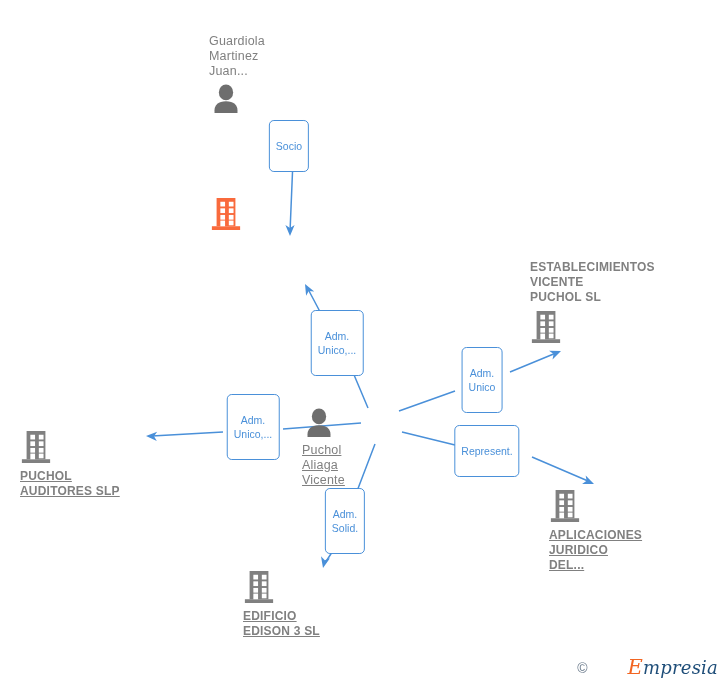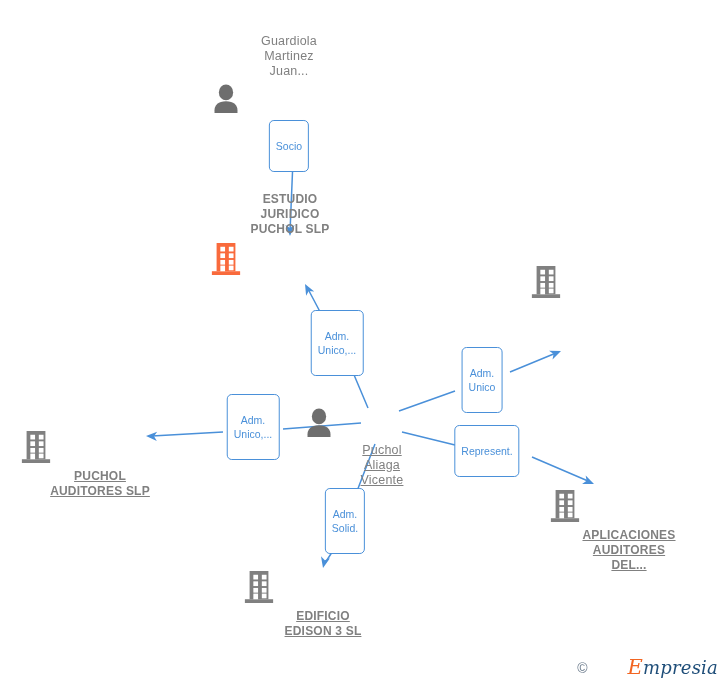--- a/index.html
+++ b/index.html
@@ -25,21 +25,20 @@
     width: 728px;
     height: 685px;
     pointer-events: none;
   }
 
   
   .node {
     position: absolute;
     width: 160px;
     margin-left: -80px;
-    text-align: center;
     line-height: 15px;
   }
   .node .label {
     color: #808080;
     font-size: 12px;
     letter-spacing: .2px;
     white-space: pre-line;
   }
   .node.company .label {
     font-weight: bold;
@@ -134,41 +133,41 @@
 Martinez
 Juan...</div>
         <span class="glyph">
           <svg viewBox="0 0 34 34" width="34" height="32" class="person-ico">
             <ellipse cx="17" cy="10" rx="7.6" ry="8.4" fill="#6e6e6e"></ellipse>
             <path d="M17 19.5 c-8.2 0 -12.2 4.2 -12.2 9.4 V32 h24.4 v-3.1 c0 -5.2 -4 -9.4 -12.2 -9.4 z" fill="#6e6e6e"></path>
           </svg>
         </span>
       </div>
       <div class="node company above" style="left: 290px; top: 192px;">
-        <div class="label">ESTUDIO
-JURIDICO
-PUCHOL  SLP</div>
         <span class="glyph">
           <svg viewBox="0 0 34 38" width="32" height="36" class="bldg">
             <g fill="#f96a3c">
               <path d="M7 2 h20 v30 h-20 z"></path>
               <rect x="2" y="32" width="30" height="4"></rect>
               <rect x="11" y="6" width="5" height="5" fill="#ffffff"></rect>
               <rect x="20" y="6" width="5" height="5" fill="#ffffff"></rect>
               <rect x="11" y="13" width="5" height="5" fill="#ffffff"></rect>
               <rect x="20" y="13" width="5" height="5" fill="#ffffff"></rect>
               <rect x="11" y="20" width="5" height="5" fill="#ffffff"></rect>
               <rect x="20" y="20" width="5" height="5" fill="#ffffff"></rect>
               <rect x="11" y="26" width="5" height="6" fill="#ffffff"></rect>
               <rect x="20" y="26" width="5" height="5" fill="#ffffff"></rect>
             </g>
           </svg>
         </span>
       </div>
       <div class="node company above" style="left: 610px; top: 260px;">
+        <div class="label">ESTABLECIMIENTOS
+VICENTE
+PUCHOL SL</div>
         <span class="glyph">
           <svg viewBox="0 0 34 38" width="32" height="36" class="bldg">
             <g fill="#808080">
               <path d="M7 2 h20 v30 h-20 z"></path>
               <rect x="2" y="32" width="30" height="4"></rect>
               <rect x="11" y="6" width="5" height="5" fill="#ffffff"></rect>
               <rect x="20" y="6" width="5" height="5" fill="#ffffff"></rect>
               <rect x="11" y="13" width="5" height="5" fill="#ffffff"></rect>
               <rect x="20" y="13" width="5" height="5" fill="#ffffff"></rect>
               <rect x="11" y="20" width="5" height="5" fill="#ffffff"></rect>
@@ -221,21 +220,21 @@
               <rect x="11" y="13" width="5" height="5" fill="#ffffff"></rect>
               <rect x="20" y="13" width="5" height="5" fill="#ffffff"></rect>
               <rect x="11" y="20" width="5" height="5" fill="#ffffff"></rect>
               <rect x="20" y="20" width="5" height="5" fill="#ffffff"></rect>
               <rect x="11" y="26" width="5" height="6" fill="#ffffff"></rect>
               <rect x="20" y="26" width="5" height="5" fill="#ffffff"></rect>
             </g>
           </svg>
         </span>
         <div class="label">APLICACIONES
-AUDITORES
+JURIDICO
 DEL...</div>
       </div>
       <div class="node company below" style="left: 323px; top: 569px;">
         <span class="glyph">
           <svg viewBox="0 0 34 38" width="32" height="36" class="bldg">
             <g fill="#808080">
               <path d="M7 2 h20 v30 h-20 z"></path>
               <rect x="2" y="32" width="30" height="4"></rect>
               <rect x="11" y="6" width="5" height="5" fill="#ffffff"></rect>
               <rect x="20" y="6" width="5" height="5" fill="#ffffff"></rect>

